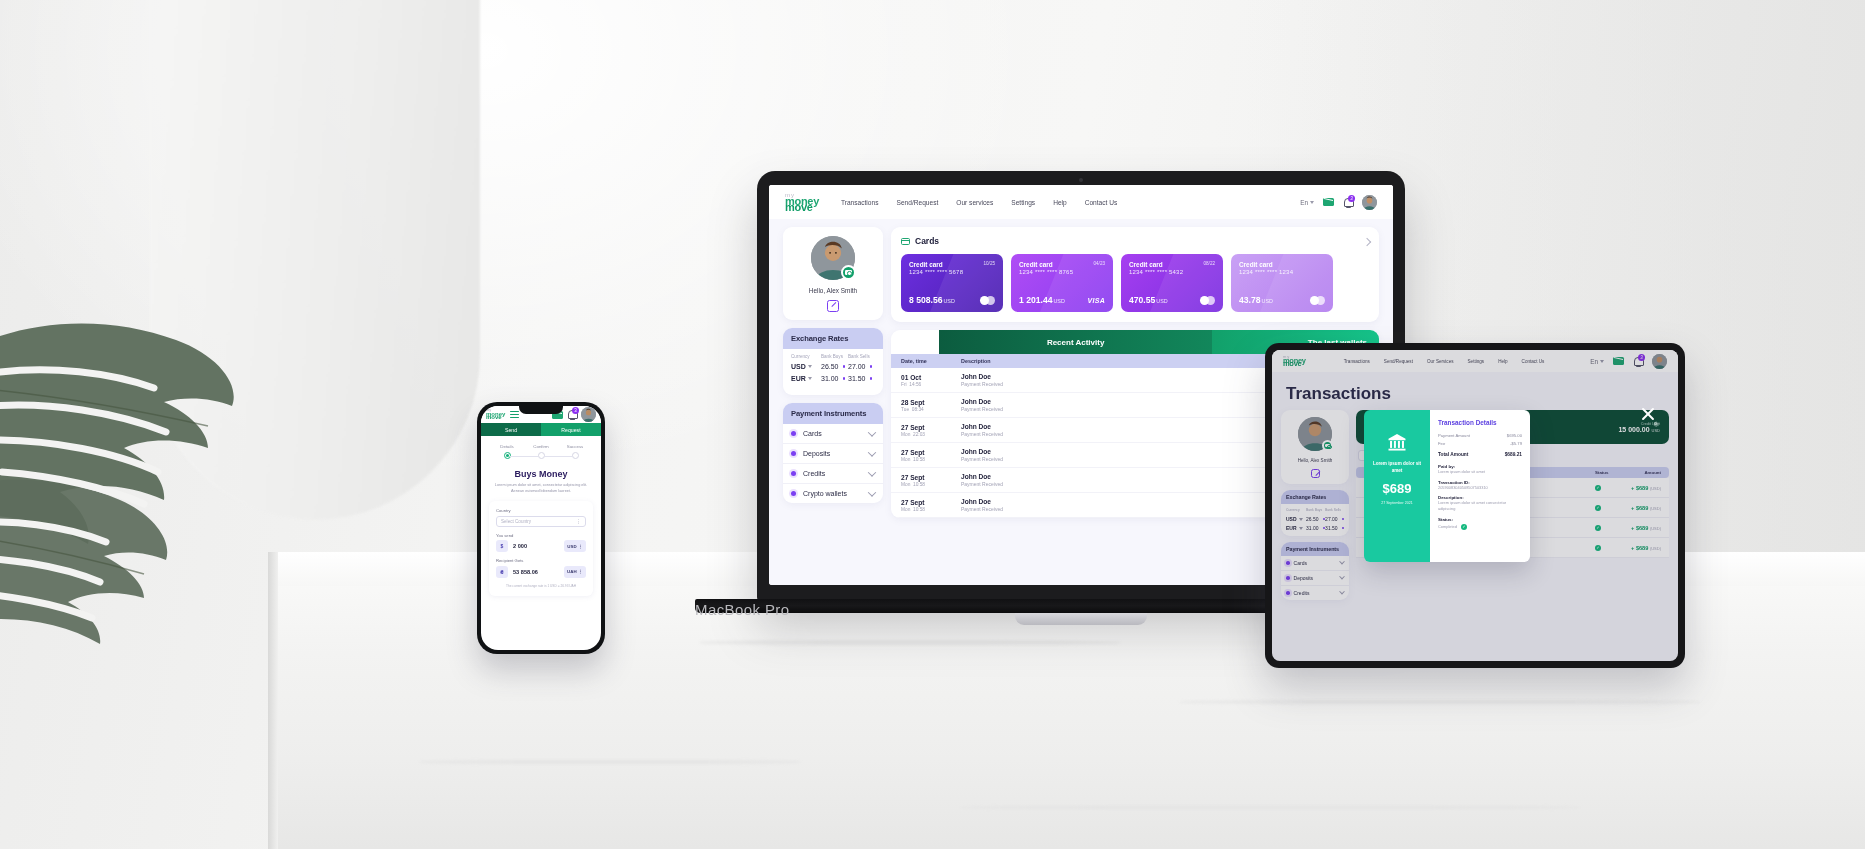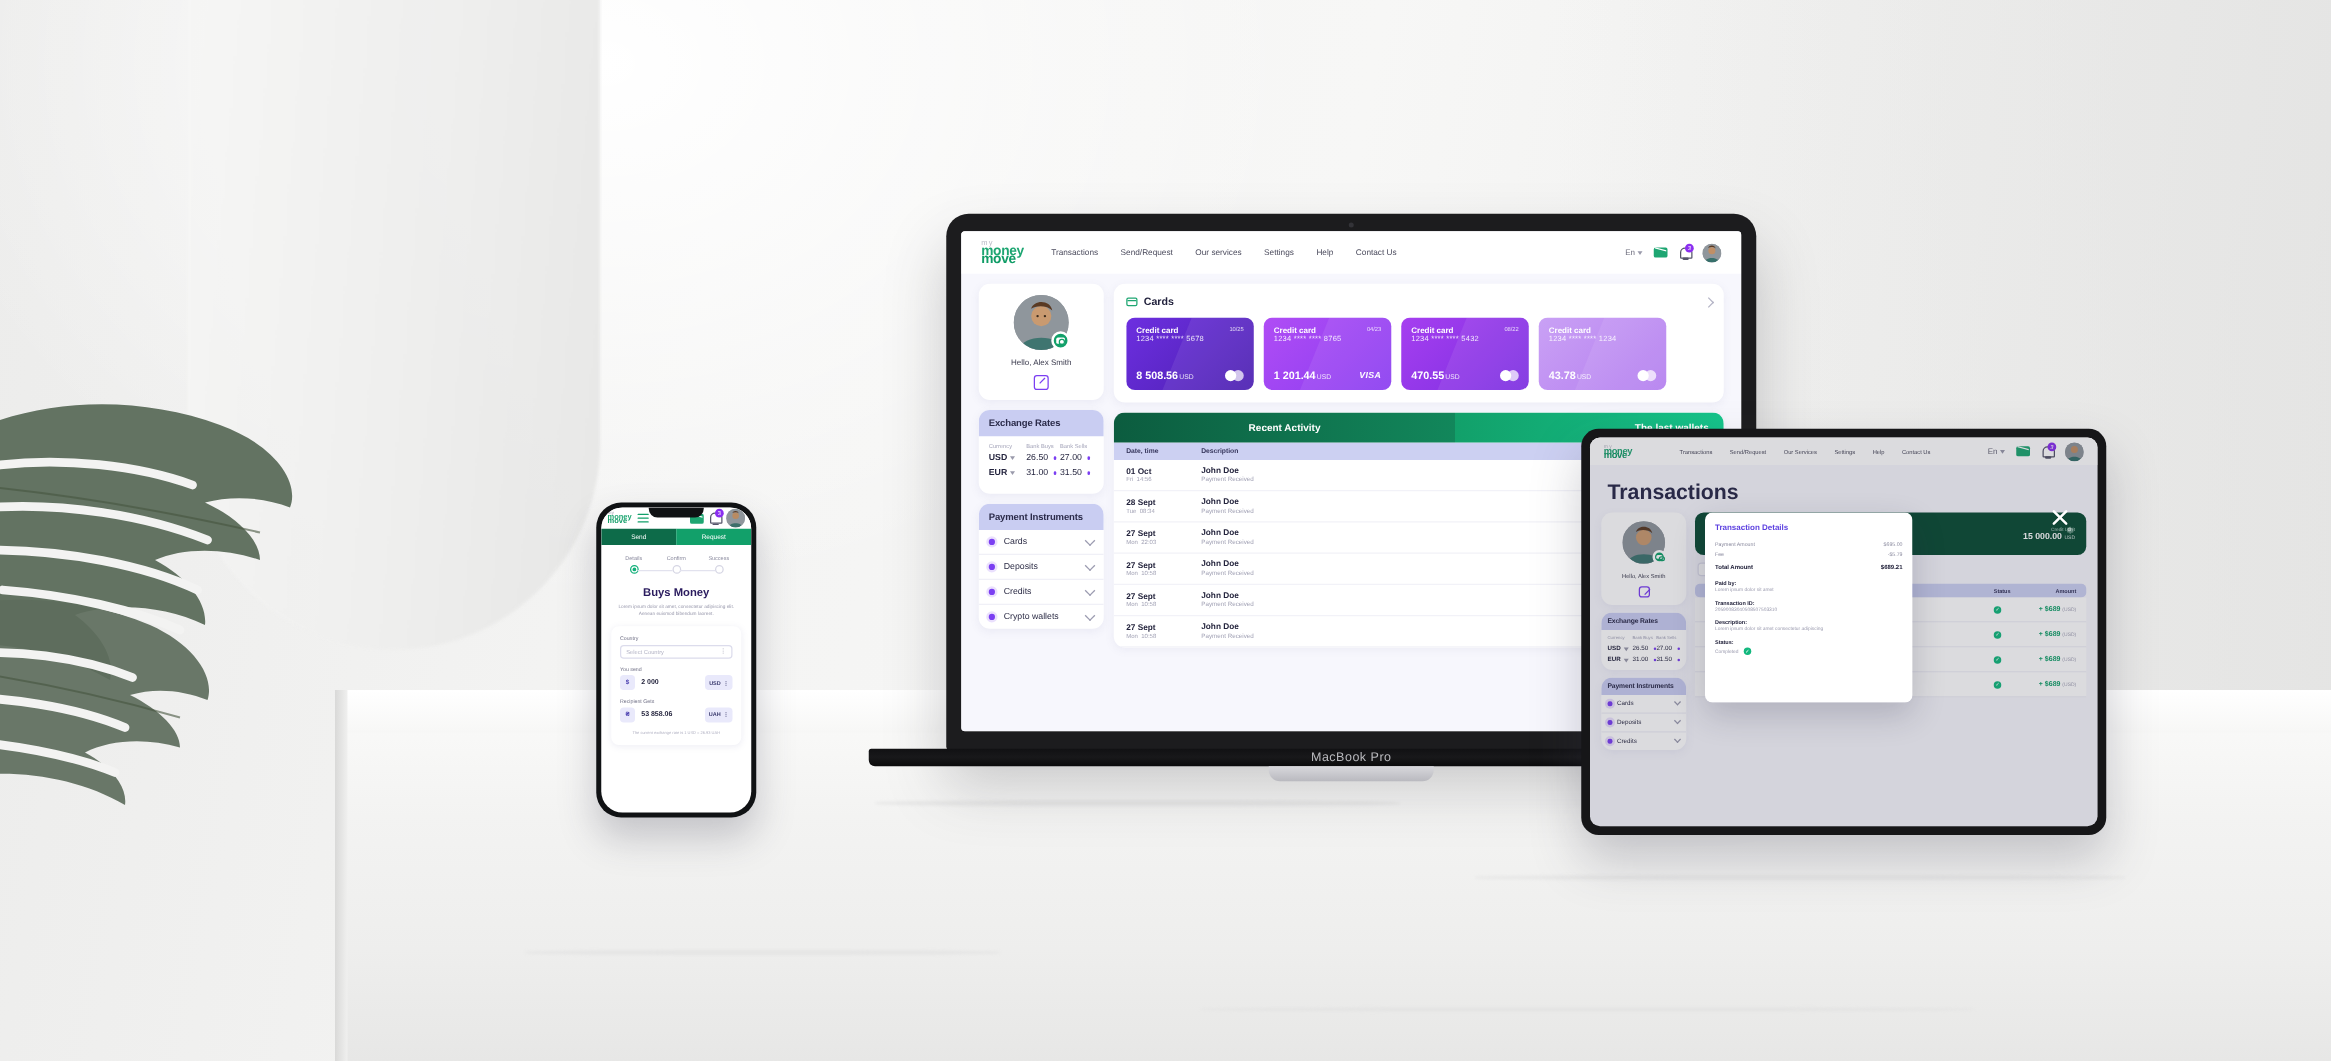--- a/index.html
+++ b/index.html
@@ -65,22 +65,22 @@
   .mb-screen {
     width:100%; height:100%; background:#fff; border-radius:3px; overflow:hidden;
     position:relative;
   }
   .mb-base {
     position:absolute; left:-62px; top:428px; width:772px; height:14px;
     background:linear-gradient(180deg,#111113 0%,#18181a 48%,#0b0b0c 100%);
     border-radius:2px 2px 5px 5px;
   }
   .mb-base-label {
-    position:absolute; left:0; right:0; top:2px; text-align:center;
-    color:#b9b9bd; font-size:10px; letter-spacing:.4px;
+    position:absolute; left:0; right:0; top:2px; 
+    color:#b9b9bd; font-size:15px; letter-spacing:.4px;
   }
   .mb-foot {
     position:absolute; left:50%; margin-left:-66px; top:442px; width:132px; height:12px;
     background:linear-gradient(180deg,#d8d8dc,#b9b9bf);
     border-radius:0 0 9px 9px;
   }
 
   
   .app { width:100%; height:100%; background:#f7f7fd; position:relative; overflow:hidden; }
   .app-header {
@@ -187,21 +187,21 @@
   .cc-mc i,.cc-mc b{position:absolute;top:0;width:9px;height:9px;border-radius:50%;background:#fff;}
   .cc-mc i{left:0;} .cc-mc b{right:0;opacity:.72;}
   .cc-visa { font-size:7px; font-weight:bold; font-style:italic; letter-spacing:.3px; }
 
   
   .activity { background:#fff; border-radius:9px; overflow:hidden;
     box-shadow:0 2px 7px rgba(120,120,170,.09); }
   .act-hd { display:flex; height:24px; }
   .act-hd-l { flex:0 0 56%; background:linear-gradient(90deg,#0c5c3f,#12875b);
     display:flex;align-items:center;justify-content:center;
-    color:#fff;font-size:8px;font-weight:bold; }
+    color:#fff;font-size:8px;font-weight:bold;margin-left:48px; }
   .act-hd-r { flex:1; background:linear-gradient(90deg,#12a06a,#15c48a);
     display:flex;align-items:center;justify-content:flex-end;padding-right:12px;
     color:#fff;font-size:8px;font-weight:bold; }
   .act-cols { display:flex; background:#ccd0f2; padding:4px 10px; font-size:5.4px;
     font-weight:bold; color:#34345a; }
   .act-c1{flex:0 0 60px;} .act-c2{flex:1;} .act-c3{flex:0 0 40px;text-align:right;}
   .act-row { display:flex; align-items:center; padding:5px 10px; border-bottom:1px solid #f2f2f8; }
   .act-date { flex:0 0 60px; }
   .act-d1 { font-size:6.6px; font-weight:bold; color:#23233c; }
   .act-d2 { font-size:4.8px; color:#a2a2b5; margin-top:1px; }
@@ -949,20 +949,33 @@
                 </div>
               <div class="tb-amt" style="flex:0 0 40px;text-align:right"><span>+ $689</span> <small>(USD)</small></div>
             </div>
           </div>
         </div>
 
         <div class="tb-dim"></div>
         <div class="tb-close"></div>
 
         <div class="tb-modal">
+          <div class="tm-left">
+            <svg class="tm-bank" viewBox="0 0 24 22">
+              <path fill="#fff" d="M12 0L23 6v2H1V6z"></path>
+              <rect x="3" y="9" width="2.6" height="9" fill="#fff"></rect>
+              <rect x="8" y="9" width="2.6" height="9" fill="#fff"></rect>
+              <rect x="13.2" y="9" width="2.6" height="9" fill="#fff"></rect>
+              <rect x="18.4" y="9" width="2.6" height="9" fill="#fff"></rect>
+              <rect x="1" y="19" width="22" height="2.4" fill="#fff"></rect>
+            </svg>
+            <div class="tm-lorem">Lorem ipsum dolor sit amet</div>
+            <div class="tm-amt">$689</div>
+            <div class="tm-date">27 September 2021</div>
+          </div>
           <div class="tm-right">
             <div class="tm-title">Transaction Details</div>
             <div class="tm-line">
               <span>Payment Amount</span>
               <span>$695.00</span>
             </div>
             <div class="tm-line">
               <span>Fee</span>
               <span>-$5.79</span>
             </div>

